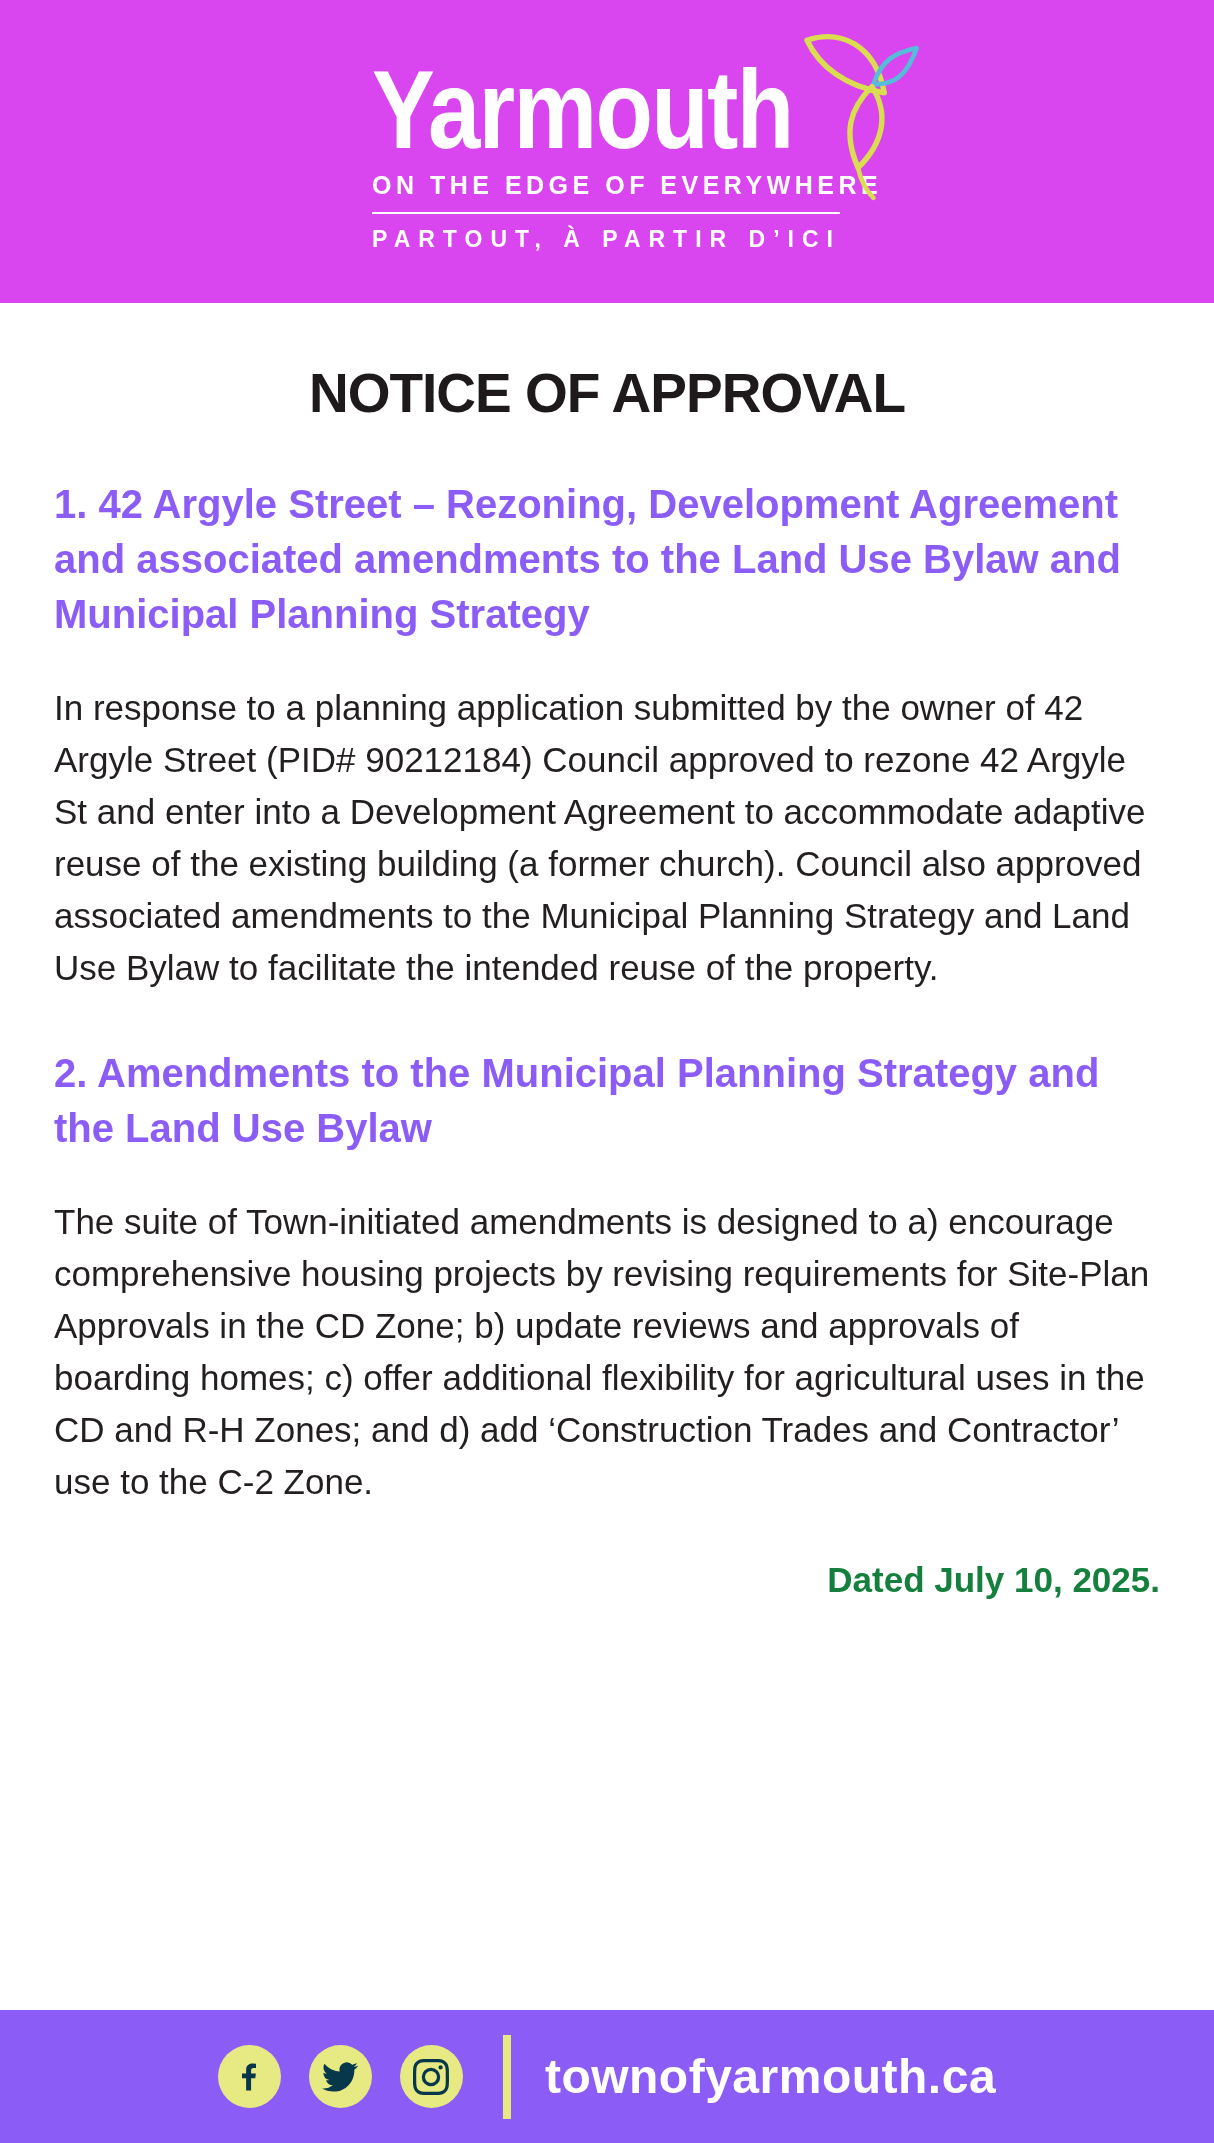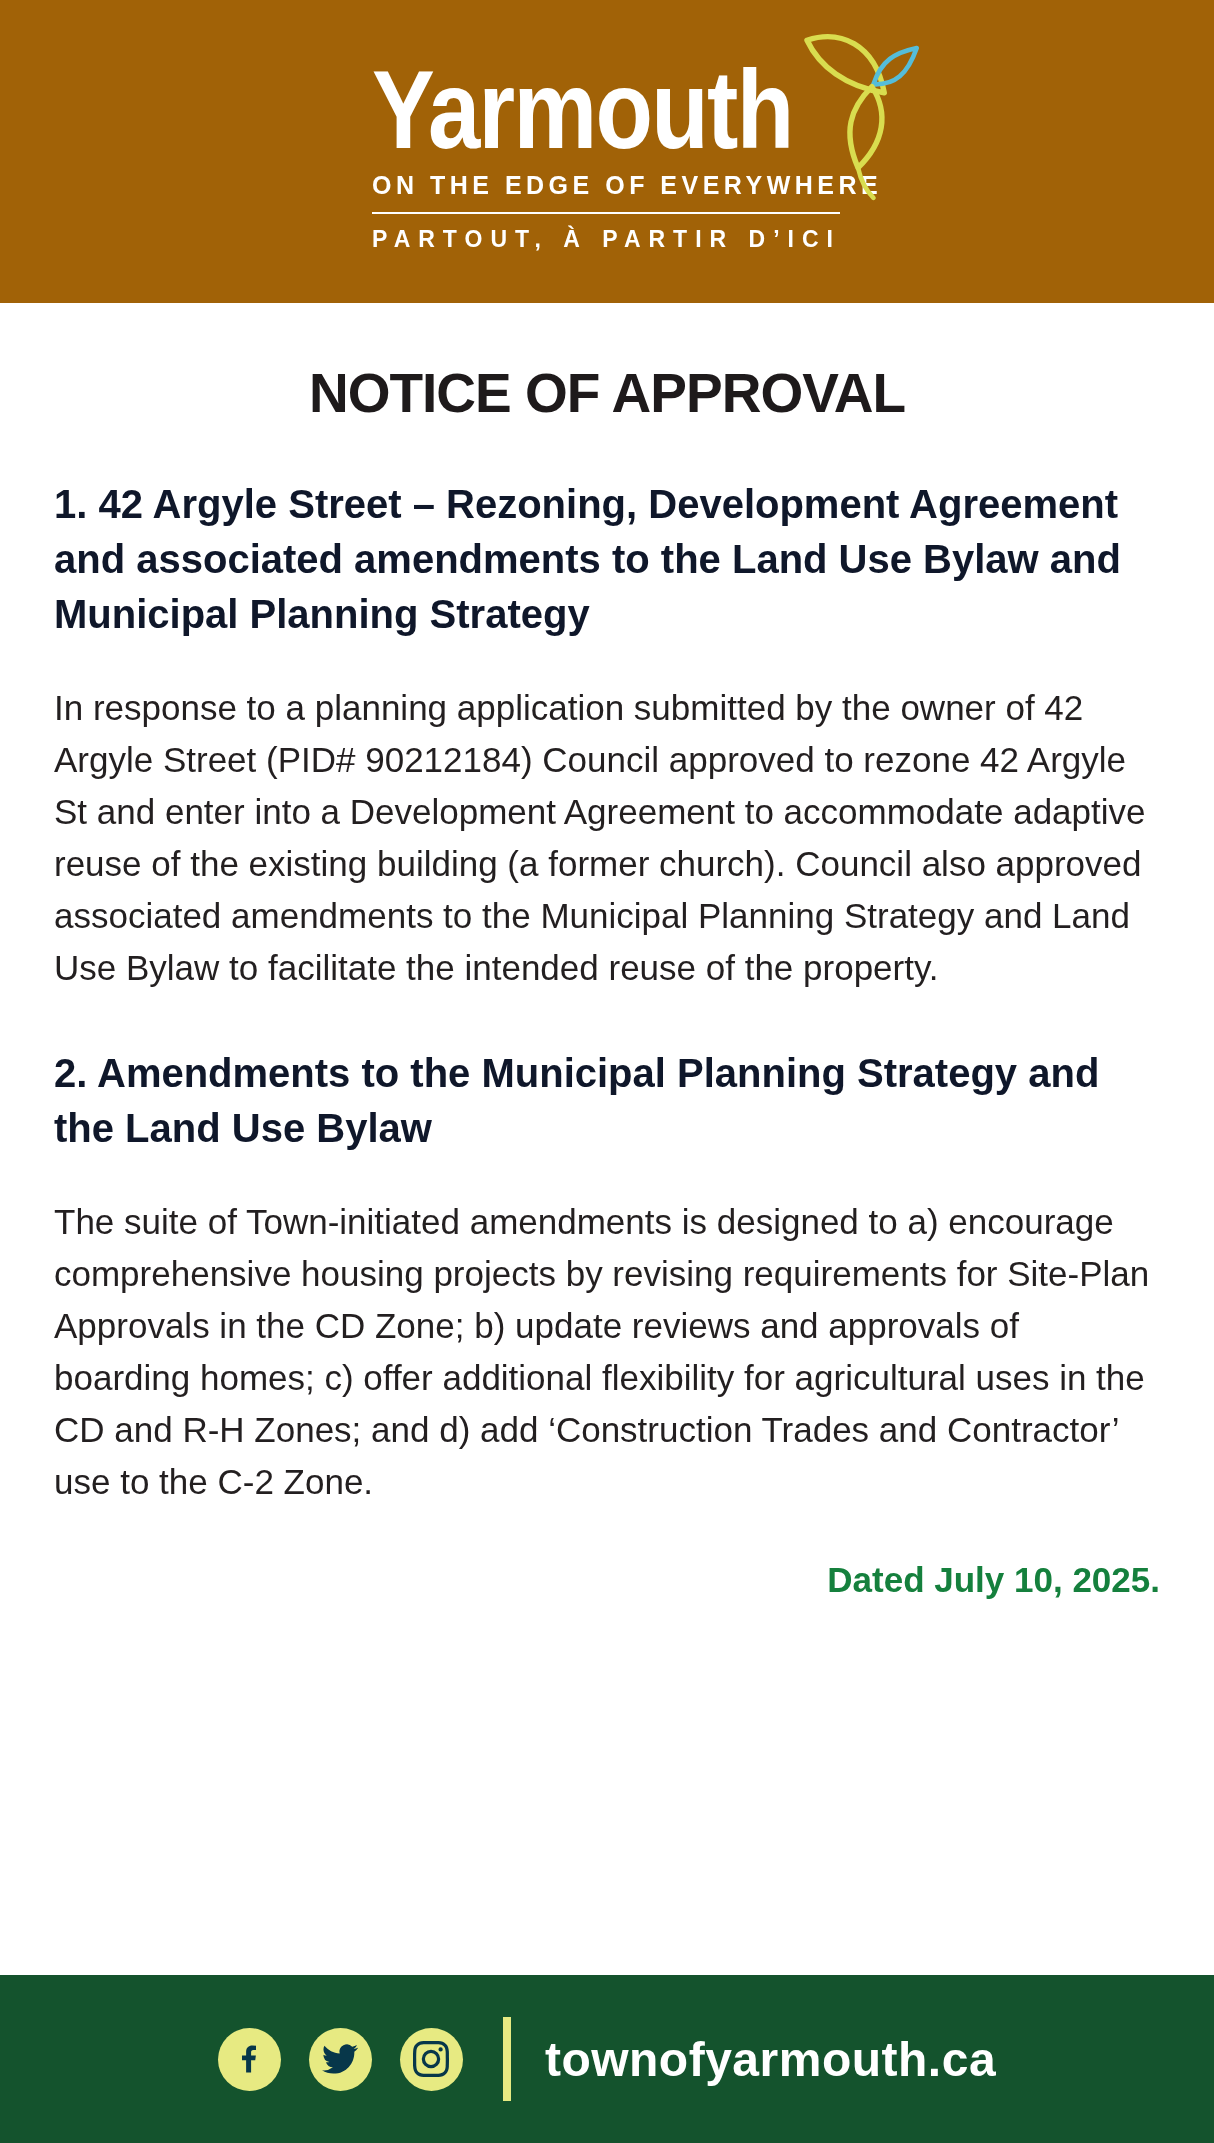--- a/index.html
+++ b/index.html
@@ -8,21 +8,21 @@
     min-height: 2143px;
     background: #ffffff;
     font-family: "Liberation Sans", sans-serif;
     color: #231f20;
     display: flex;
     flex-direction: column;
   }
 
   
   .header {
-    background: #a16207;
+    background: #d946ef;
     height: 303px;
     flex: 0 0 auto;
     display: flex;
     justify-content: center;
     align-items: flex-start;
     padding-top: 58px;
     box-sizing: border-box;
   }
   .logo-block {
     position: relative;
@@ -84,36 +84,36 @@
     margin-top: 40px;
     font-size: 35px;
     line-height: 52px;
     color: #231f20;
   }
   .section-heading {
     margin-top: 52px;
     font-size: 40px;
     line-height: 55px;
     font-weight: bold;
-    color: #0f172a;
+    color: #8b5cf6;
   }
   .dated {
     margin-top: 52px;
     font-size: 35px;
     font-weight: bold;
     color: #15803d;
     text-align: right;
   }
 
   
   .footer {
     flex: 0 0 auto;
     margin-top: 60px;
-    height: 168px;
-    background: #14532d;
+    height: 133px;
+    background: #8b5cf6;
     display: flex;
     align-items: center;
     justify-content: center;
   }
   .social-row {
     display: flex;
     align-items: center;
     gap: 28px;
   }
   .social-btn {

